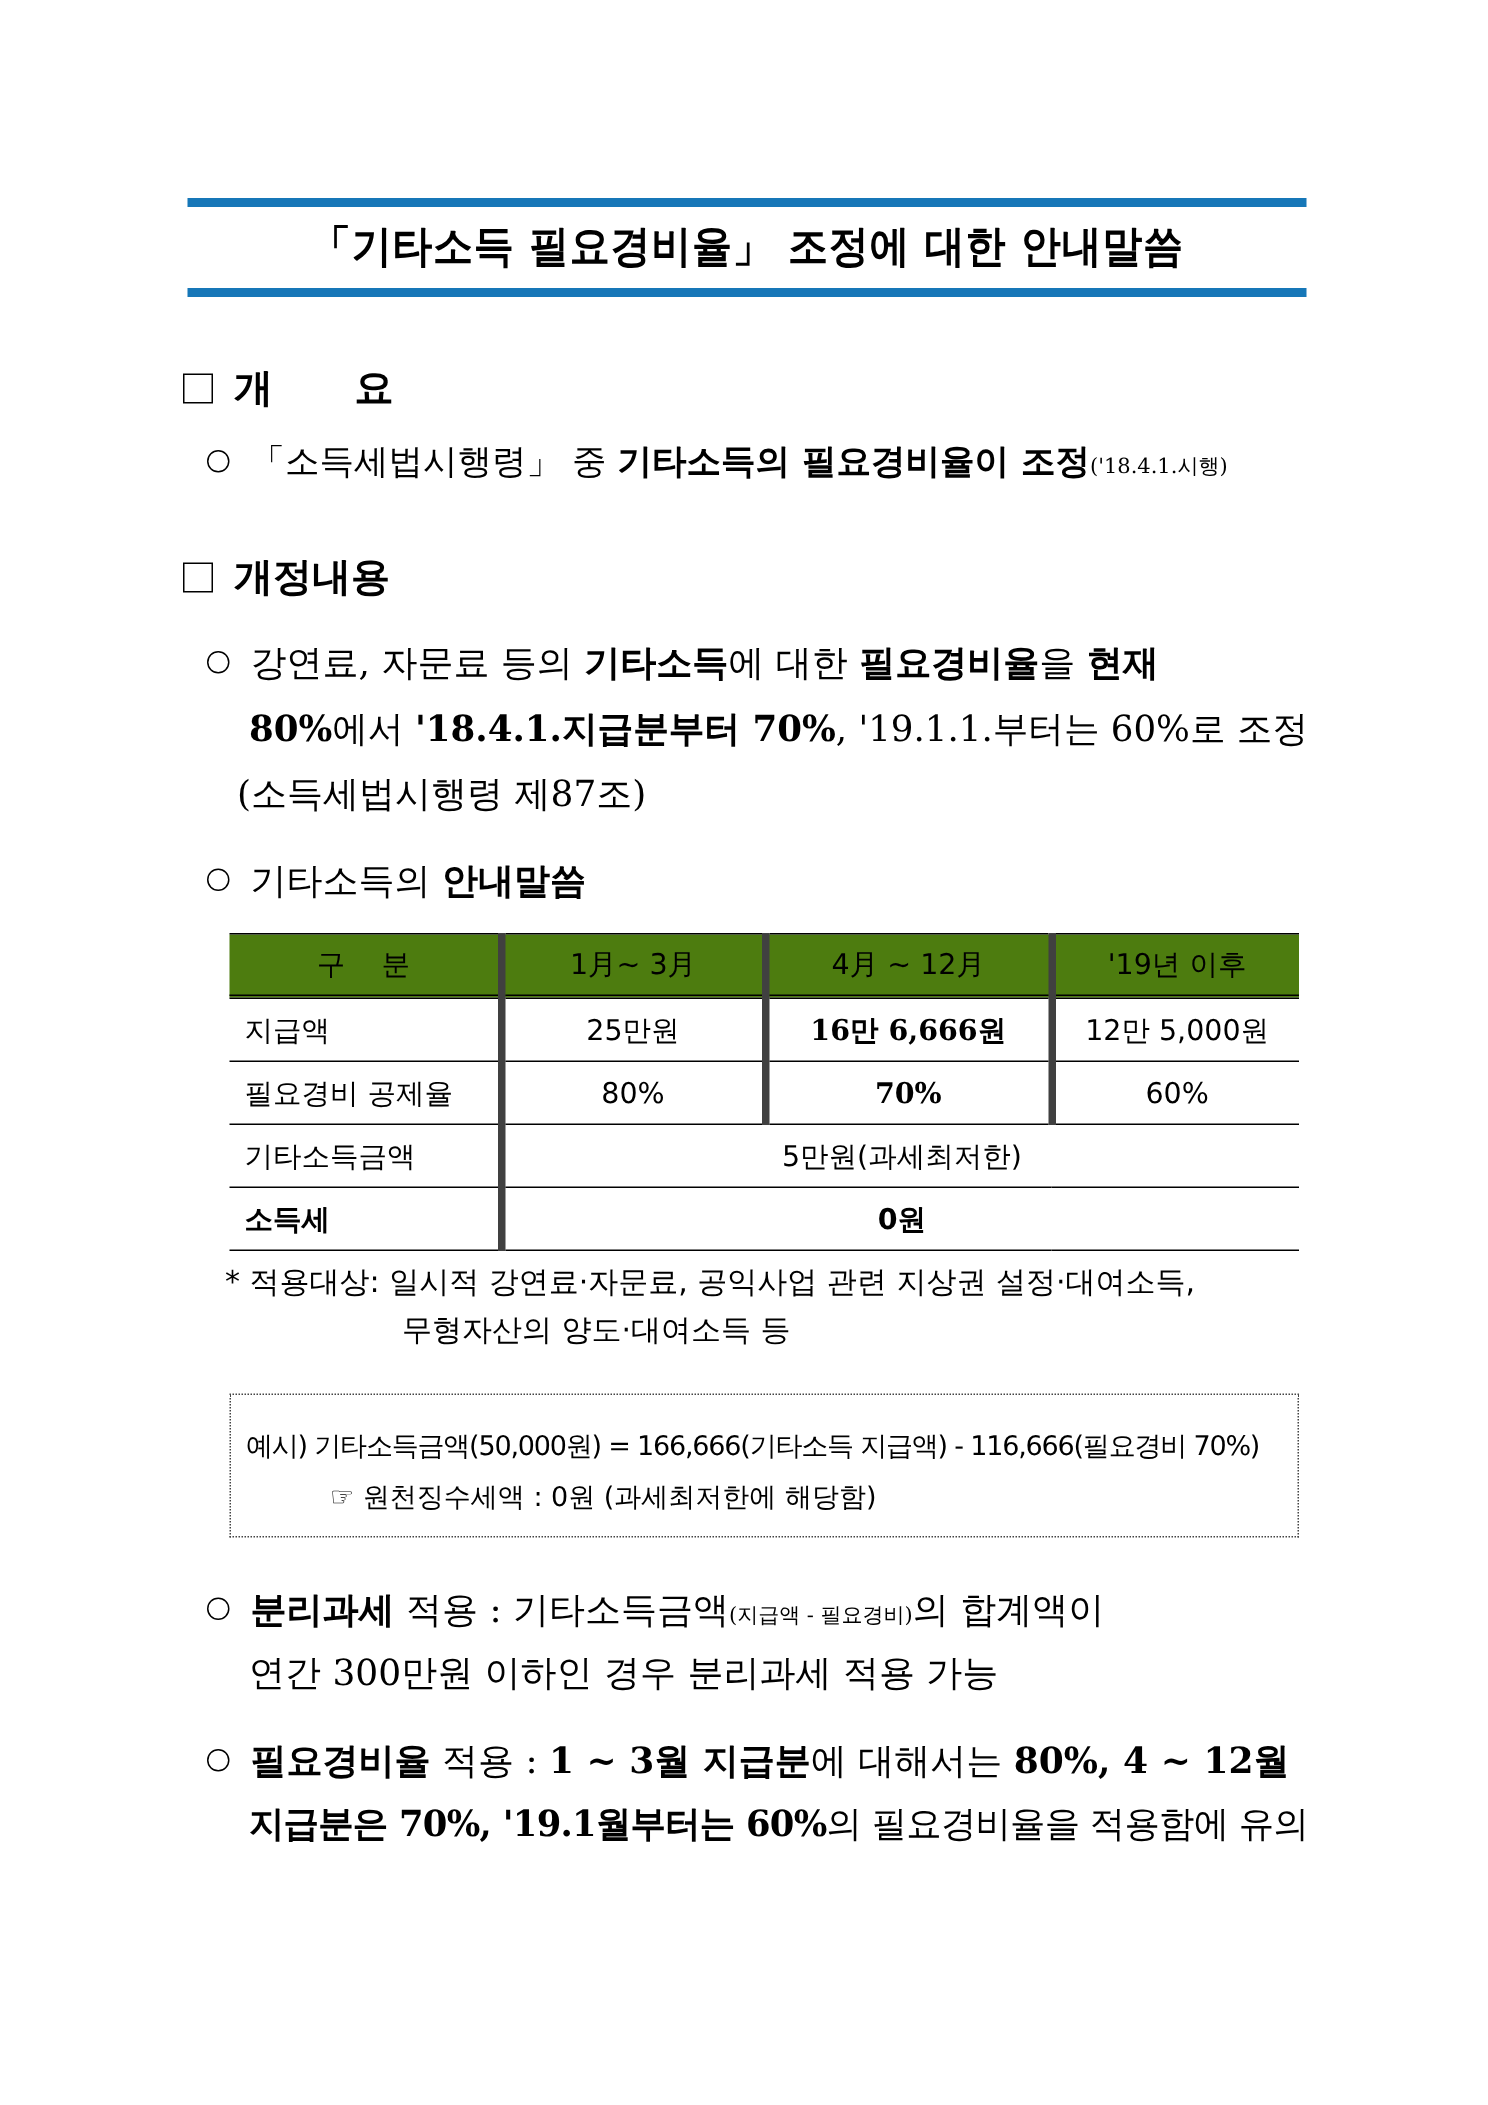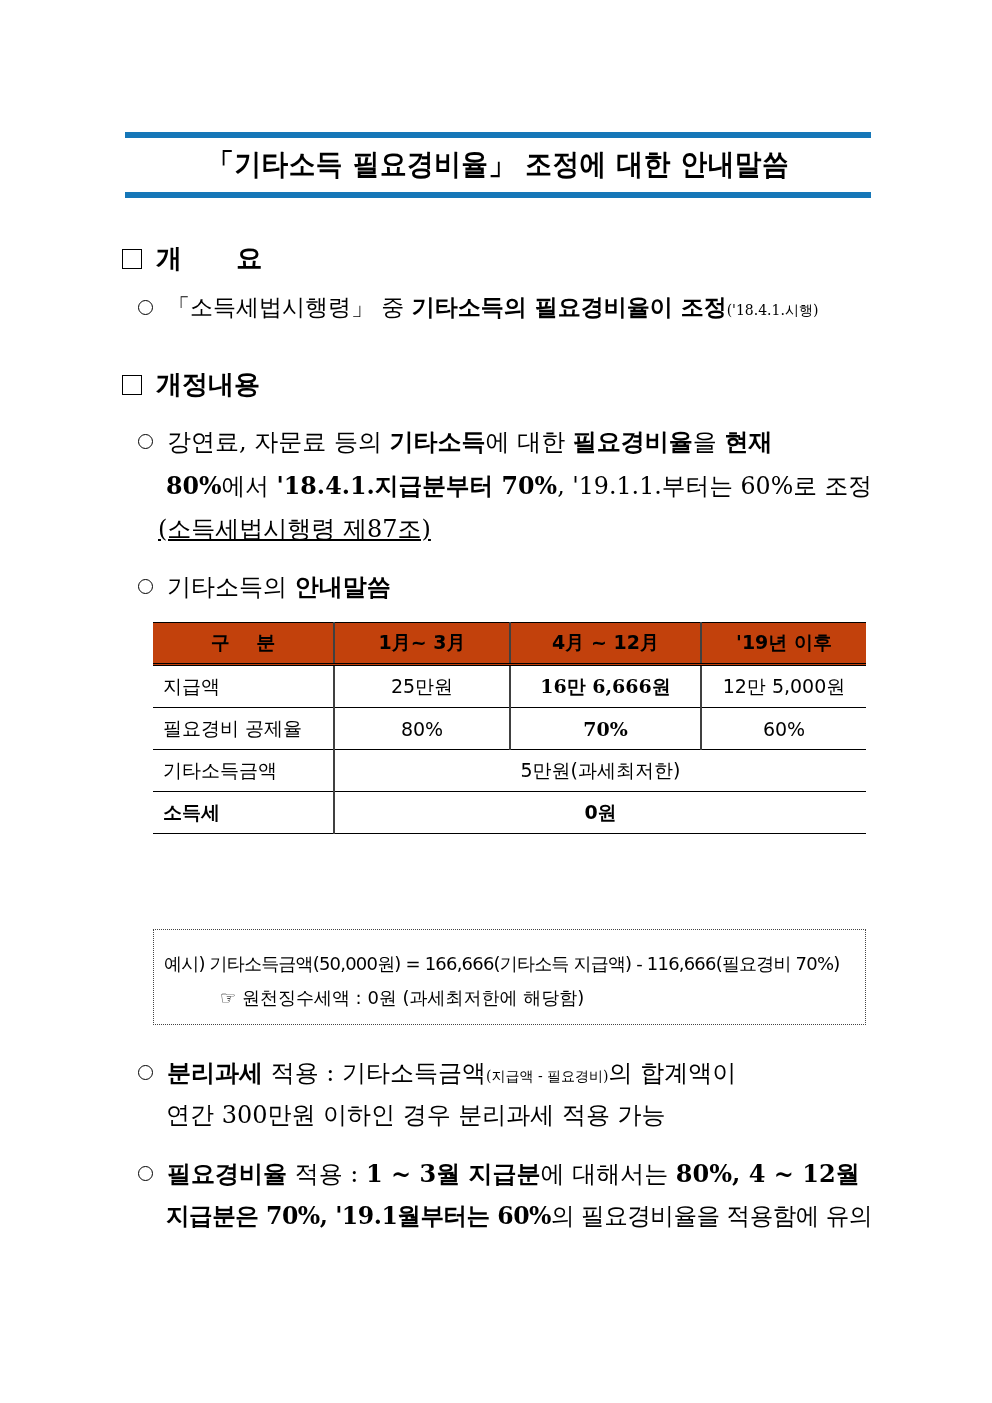--- a/index.html
+++ b/index.html
@@ -39,25 +39,25 @@
       box-sizing: border-box; position: relative; top: -2px;
     }
     b { font-weight: bold; }
     .sans { font-family: "DejaVu Sans", "Liberation Sans", sans-serif; }
     table.tax {
       position: absolute; left: 153px; top: 622px; width: 713px;
       border-collapse: collapse;
       font-family: "DejaVu Sans", "Liberation Sans", sans-serif; font-size: 19px;
     }
     table.tax th {
-      background: #c2410c; font-weight: bold; height: 38px;
+      background: #4d7c0f; font-weight: normal; height: 38px;
       border-top: 1.5px solid #000; border-bottom: 3px double #000;
     }
     table.tax td { height: 39px; border-bottom: 1px solid #000; }
-    table.tax th + th, table.tax td + td { border-left: 2px solid #404040; }
+    table.tax th + th, table.tax td + td { border-left: 5px solid #404040; }
     table.tax td.label { text-align: left; padding-left: 10px; }
     table.tax td.val { text-align: center; }
     table.tax td.bold { font-family: "DejaVu Serif", serif; font-weight: bold; }
     table.tax tr:last-child td { border-bottom: 1.5px solid #000; font-weight: bold; }
     .note {
       position: absolute; left: 150px; top: 838px; font-size: 20px;
       font-family: "DejaVu Sans", "Liberation Sans", sans-serif; line-height: 32px;
     }
     .example-box {
       position: absolute; left: 153px; top: 929px; width: 713px; height: 96px;
@@ -85,21 +85,21 @@
 <div class="section-head" style="top:367px;">
   <span class="box"></span>
   <span>개정내용</span>
 </div>
 <div class="line" style="left:138px; top:426px;">
   <span class="circle"></span><span>강연료, 자문료 등의 </span><b>기타소득</b><span>에 대한 </span><b>필요경비율</b><span>을 </span><b>현재</b>
 </div>
 <div class="line" style="left: 166px; top: 470px; transform-origin: left center; transform: scaleX(0.988731);">
   <b>80%</b><span>에서 </span><b>'18.4.1.지급분부터 70%</b><span>, '19.1.1.부터는 60%로 조정</span>
 </div>
-<div class="line" style="left:158px; top:513px;text-decoration:underline;">
+<div class="line" style="left:158px; top:513px;">
   <span>(소득세법시행령 제87조)</span>
 </div>
 
 <div class="line sans" style="left:138px; top:571px;">
   <span class="circle"></span><span>기타소득의 </span><b>안내말씀</b>
 </div>
 
 <table class="tax">
   <colgroup>
       <col style="width:181px">
@@ -133,20 +133,22 @@
       <td class="val" colspan="3">5만원(과세최저한)</td>
     </tr>
     <tr>
       <td class="label">소득세</td>
       <td class="val" colspan="3">0원</td>
     </tr>
   </tbody>
 </table>
 
 <div class="note">
+  <div><span>* 적용대상: </span><span>일시적 강연료·자문료, 공익사업 관련 지상권 설정·대여소득,</span></div>
+  <div style="padding-left:118px;">무형자산의 양도·대여소득 등</div>
 </div>
 
 <div class="example-box">
   <div class="ex1">예시) 기타소득금액(50,000원) = 166,666(기타소득 지급액) - 116,666(필요경비 70%)</div>
   <div class="ex2">
     <span>☞</span>
     <span>원천징수세액 : 0원 (과세최저한에 해당함)</span>
   </div>
 </div>
 

